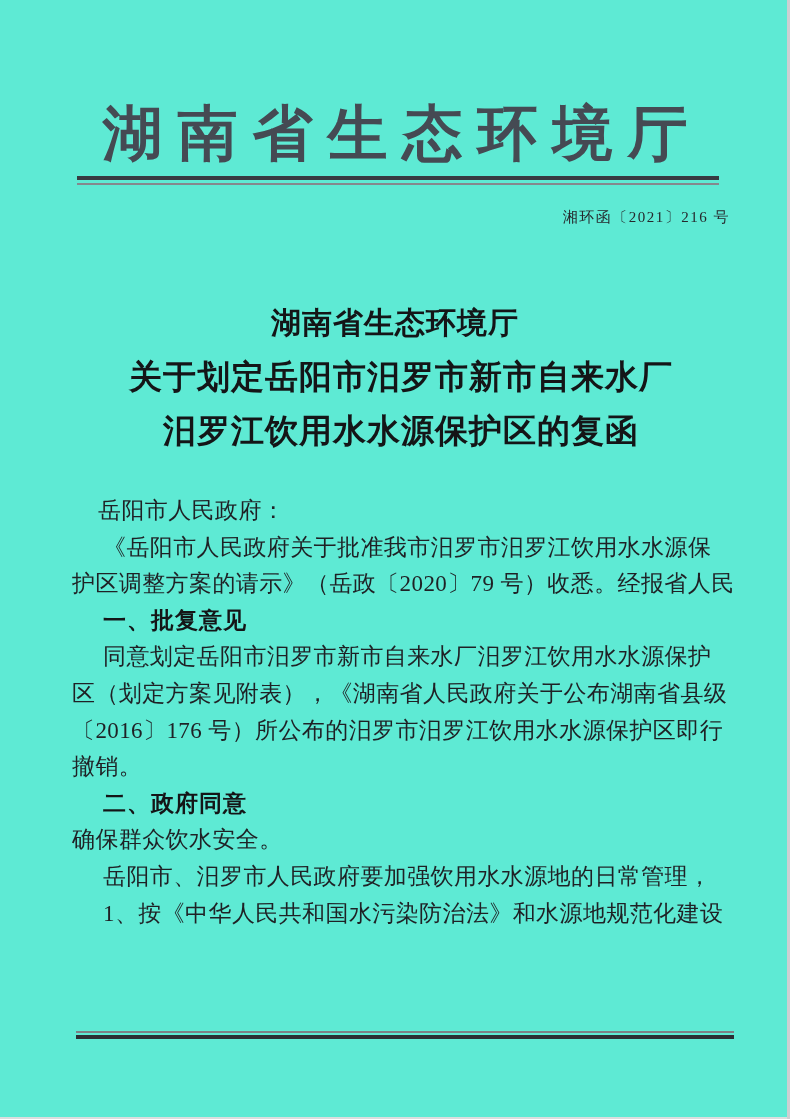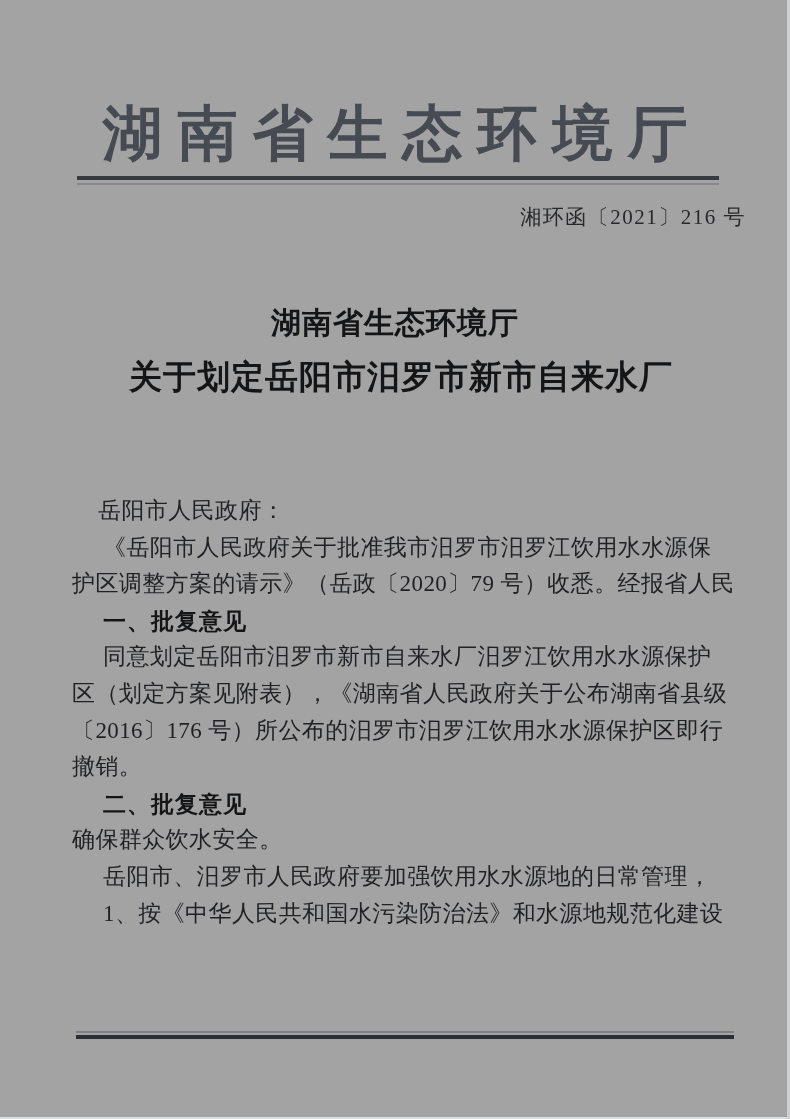--- a/index.html
+++ b/index.html
@@ -4,21 +4,21 @@
 <style>
   html, body {
     margin: 0;
     padding: 0;
     background: #ffffff;
   }
   .page {
     position: relative;
     width: 790px;
     height: 1119px;
-    background: #a3a3a3;
+    background: #5eead4;
     overflow: hidden;
     font-family: "Liberation Serif", "DejaVu Serif", serif;
     
     box-shadow: inset -3px 0 0 #cdcfd2, inset 0 -2px 0 #dcddde;
   }
 
   
   .masthead {
     position: absolute;
     top: 98px;
@@ -42,22 +42,22 @@
     width: 642px;
     height: 3px;
     border-top: 4px solid #373b41;
     border-bottom: 2px solid #85888d;
   }
 
   
   .doc-number {
     position: absolute;
     top: 203px;
-    right: 44px;
-    font-size: 21px;
+    right: 60px;
+    font-size: 15px;
     line-height: 28px;
     letter-spacing: 1.5px;
     color: #26282c;
     white-space: nowrap;
   }
 
   
   .title-block {
     position: absolute;
     top: 296px;
@@ -80,21 +80,21 @@
     font-size: 23px;
     line-height: 36.6px;
     letter-spacing: 0.4px;
     color: #1f2125;
     text-align: justify;
   }
   .body-line { white-space: nowrap; }
   .indent-1 { text-indent: 26px; }
   .indent-2 { text-indent: 31px; }
   .section-heading {
-    font-family: Liberation Sans, sans-serif;
+    font-family: Liberation Serif, serif;
     font-weight: 700;
     color: #141517;
     letter-spacing: 1px;
   }
 
   
   .footer-rule {
     position: absolute;
     top: 1031px;
     left: 76px;
@@ -111,32 +111,33 @@
 
   <div class="masthead">湖南省生态环境厅</div>
 
   <div class="header-rule"></div>
 
   <div class="doc-number">湘环函〔2021〕216 号</div>
 
   <div class="title-block">
     <div class="title-line-1">湖南省生态环境厅</div>
     <div class="title-line-2">关于划定岳阳市汨罗市新市自来水厂</div>
+    <div class="title-line-3">汨罗江饮用水水源保护区的复函</div>
   </div>
 
   <div class="body-block">
     <div class="body-line indent-1">岳阳市人民政府：</div>
     <div class="body-line indent-2">《岳阳市人民政府关于批准我市汨罗市汨罗江饮用水水源保</div>
     <div class="body-line">护区调整方案的请示》（岳政〔2020〕79 号）收悉。经报省人民</div>
     <div class="body-line indent-2 section-heading">一、批复意见</div>
     <div class="body-line indent-2">同意划定岳阳市汨罗市新市自来水厂汨罗江饮用水水源保护</div>
     <div class="body-line">区（划定方案见附表），《湖南省人民政府关于公布湖南省县级</div>
     <div class="body-line">〔2016〕176 号）所公布的汨罗市汨罗江饮用水水源保护区即行</div>
     <div class="body-line">撤销。</div>
-    <div class="body-line indent-2 section-heading">二、批复意见</div>
+    <div class="body-line indent-2 section-heading">二、政府同意</div>
     <div class="body-line">确保群众饮水安全。</div>
     <div class="body-line indent-2">岳阳市、汨罗市人民政府要加强饮用水水源地的日常管理，</div>
     <div class="body-line indent-2">1、按《中华人民共和国水污染防治法》和水源地规范化建设</div>
   </div>
 
   <div class="footer-rule"></div>
 
 </div>
 
 </body></html>

